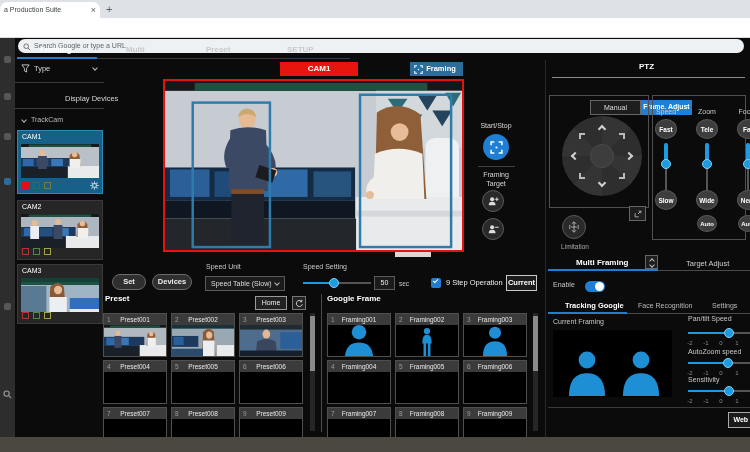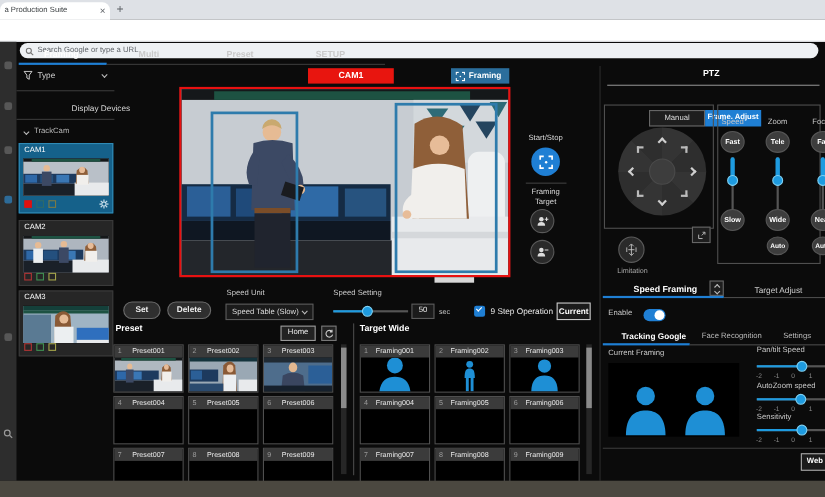--- a/index.html
+++ b/index.html
@@ -319,21 +319,21 @@
   </div>
   <div class="round-btn" style="left:482px;top:218px;width:22px;height:22px;">
     <svg width="12" height="12" viewBox="0 0 14 14">
       <circle cx="6" cy="5" r="2.4" fill="#ddd"></circle>
         <path d="M2 12 q0 -4 4 -4 q4 0 4 4 Z" fill="#ddd"></path>
       <path d="M9.5 5 h4" stroke="#ddd" stroke-width="1.2"></path>
     </svg>
   </div>
 
   <div class="pill" style="left:112px;top:274px;width:34px;">Set</div>
-  <div class="pill" style="left:152px;top:274px;width:40px;">Delete</div>
+  <div class="pill" style="left:152px;top:274px;width:40px;">Devices</div>
   <span class="ctrl-label" style="left:206px;top:263px;">Speed Unit</span>
   <div class="dropdown">
     <span>Speed Table (Slow)</span>
     <span class="chev dd-chev"></span>
   </div>
   <span class="ctrl-label" style="left:303px;top:263px;">Speed Setting</span>
   <div class="hslider" style="left:303px;top:278px;width:68px;">
     <div class="hs-track"></div>
       <div class="hs-fill" style="left:0;width:30px;"></div>
       <div class="hs-thumb" style="left:26px;"></div>
@@ -347,21 +347,21 @@
   <div class="recall">Current</div>
 
   <span class="sec-title" style="left:105px;top:294px;">Preset</span>
   <div class="home-btn">Home</div>
   <div class="refresh-btn">
     <svg style="margin:2px auto;" width="9" height="9" viewBox="0 0 10 10">
       <path d="M8.2 5.8 A3.4 3.4 0 1 1 7.4 2.6 M7.6 0.8 L7.6 3 L5.4 3" fill="none" stroke="#ccc" stroke-width="1.1"></path>
     </svg>
   </div>
   <div class="vdiv" style="left:321px;top:294px;height:138px;"></div>
-  <span class="sec-title" style="left:327px;top:294px;">Target Wide</span>
+  <span class="sec-title" style="left:327px;top:294px;">Google Frame</span>
 
   <div class="grid" style="left:103px;top:313px;">
     <div class="tile">
       <div class="tile-head">
           <span class="tile-num">1</span>
           <span class="tile-name">Preset001</span>
         </div>
       <div class="tile-body">
         <svg width="62" height="31" viewBox="0 0 80 34" preserveAspectRatio="none">
           <rect width="80" height="34" fill="#b0b8c0"></rect>
@@ -604,21 +604,21 @@
   <div class="knob-btn" style="left:737px;top:190px;width:22px;height:20px;font-size:6.5px;line-height:19px;">Near</div>
   <div class="knob-btn" style="left:738px;top:215px;width:20px;height:17px;font-size:6px;line-height:16px;">Auto</div>
 
   <div class="round-btn" style="left:562px;top:215px;width:24px;height:24px;">
     <svg width="14" height="14" viewBox="0 0 20 20">
       <path d="M10 3 L10 17 M7 5.5 L10 2.5 L13 5.5 M7 14.5 L10 17.5 L13 14.5 M6 10 h8 M4 7 v6 M16 7 v6" fill="none" stroke="#ccc" stroke-width="1.1"></path>
     </svg>
   </div>
   <span class="rp-label" style="left:553px;top:243px;width:44px;text-align:center;font-size:6.5px;color:#aaa;">Limitation</span>
 
-  <span class="af-title" style="left:576px;top:258px;">Speed Framing</span>
+  <span class="af-title" style="left:576px;top:258px;">Multi Framing</span>
   <div class="small-ic-btn" style="left:645px;top:255px;width:13px;height:14px;">
     <span class="chev abs" style="left:4px;top:3px;transform:rotate(-135deg);border-color:#bbb;"></span>
     <span class="chev abs" style="left:4px;top:7px;border-color:#bbb;"></span>
   </div>
   <span class="af-tab" style="left:686px;top:259px;font-size:7.5px;color:#ccc;">Target Adjust</span>
   <div class="blue-ul" style="left:548px;top:269px;width:110px;"></div>
   <div class="gray-ul" style="left:658px;top:270px;width:92px;"></div>
 
   <span class="rp-label" style="left:553px;top:281px;">Enable</span>
   <div class="toggle">

